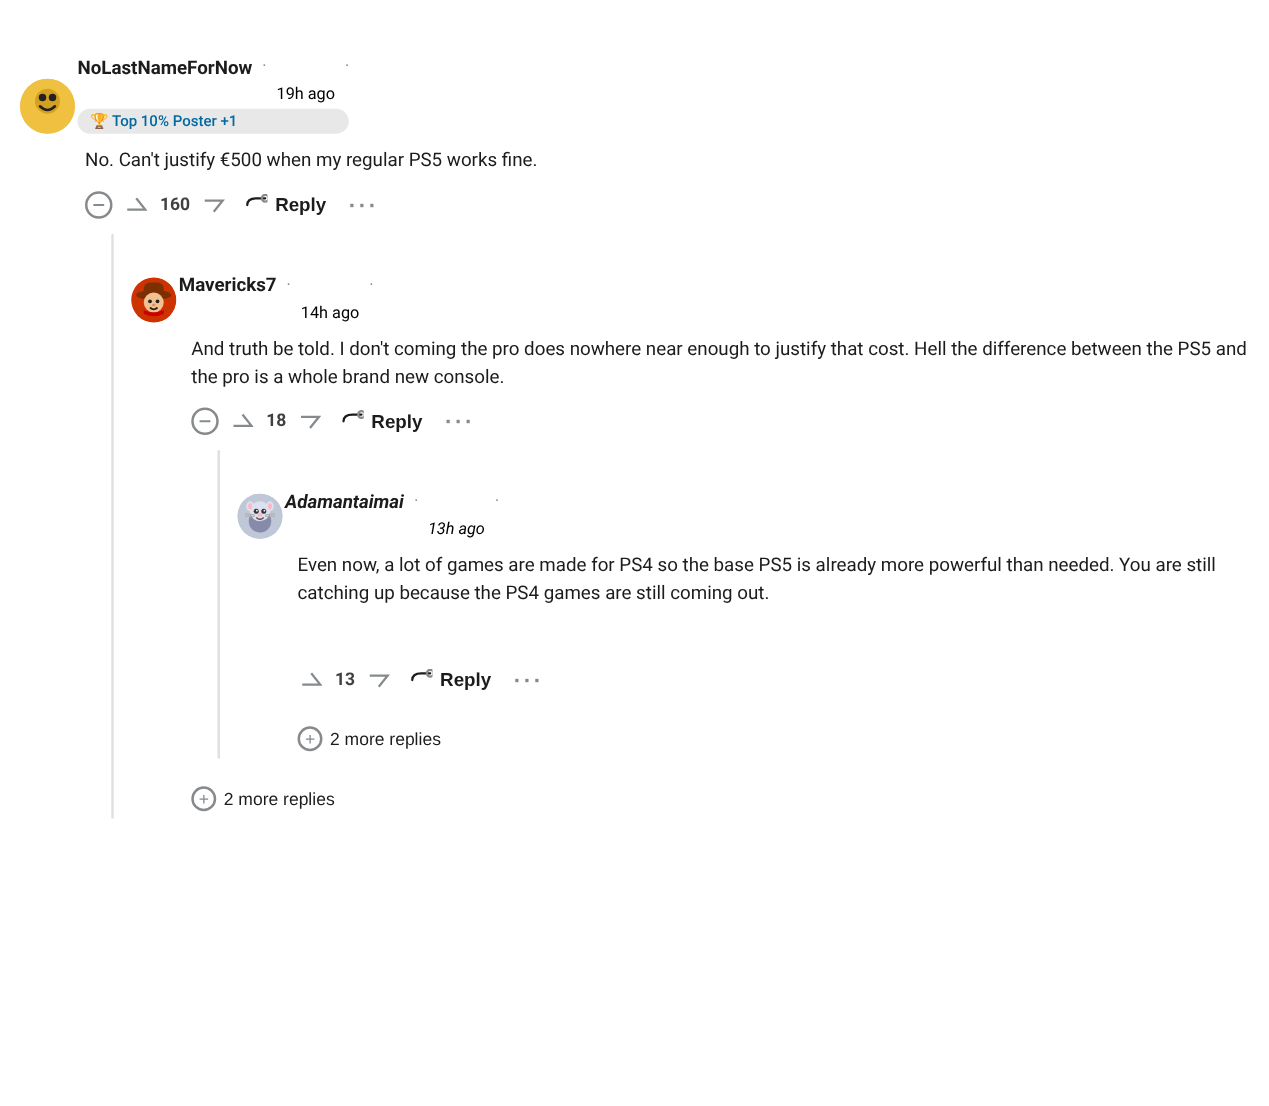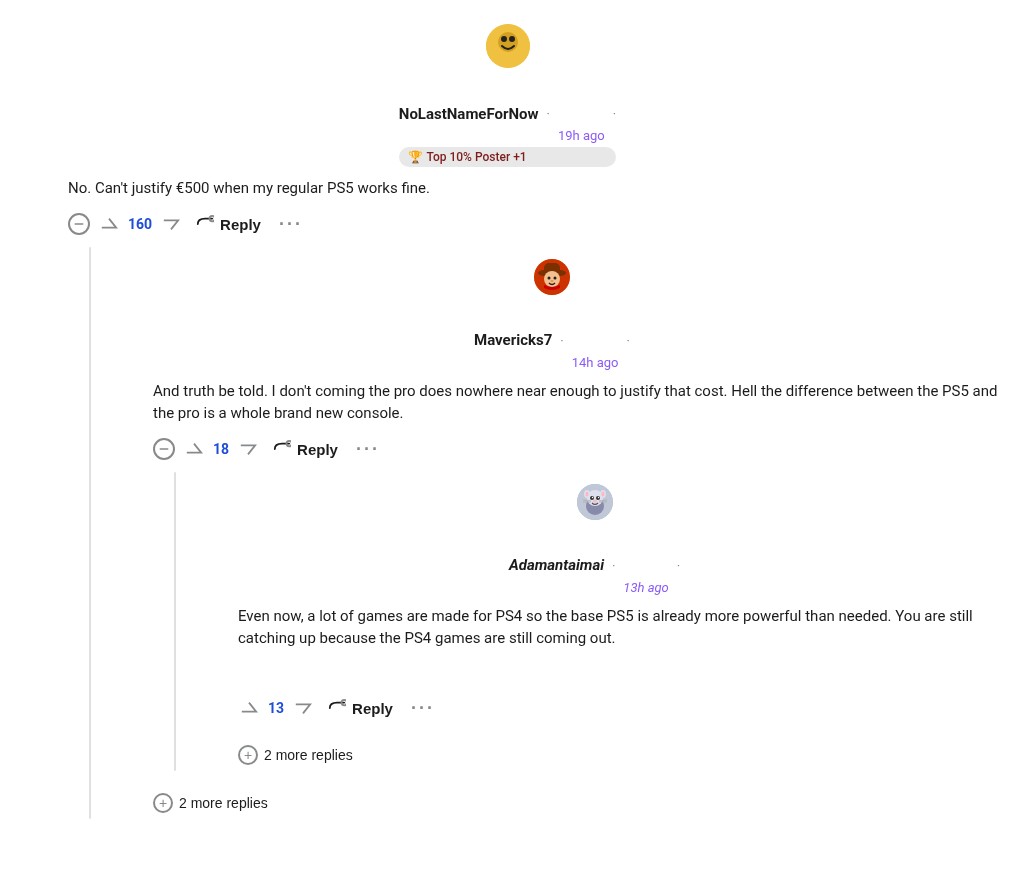--- a/index.html
+++ b/index.html
@@ -41,39 +41,39 @@
       font-size: 16px;
     }
 
     .username {
       font-weight: 700;
       font-size: 15px;
       color: #1c1c1c;
     }
 
     .timestamp {
-      color: #8b5cf6;
+      color: #000000;
       font-size: 13px;
       margin-top: 44px;
     }
 
     .dot {
       color: #878a8c;
       font-size: 13px;
     }
 
     .badge {
       display: inline-flex;
       align-items: center;
       gap: 4px;
       background: #e8e8e8;
       border-radius: 12px;
       padding: 3px 10px;
       font-size: 12px;
-      color: #7f1d1d;
+      color: #0369a1;
       font-weight: 500;
     }
 
     .comment-body {
       margin-left: 52px;
       color: #1c1c1c;
       line-height: 1.5;
       font-size: 15px;
     }
 
@@ -122,21 +122,21 @@
     }
 
     .vote-btn svg {
       width: 18px;
       height: 18px;
     }
 
     .vote-count {
       font-size: 14px;
       font-weight: 700;
-      color: #1d4ed8;
+      color: #404040;
     }
 
     .reply-btn {
       background: none;
       border: none;
       cursor: pointer;
       display: flex;
       align-items: center;
       gap: 6px;
       color: #1c1c1c;
@@ -219,24 +219,23 @@
     
     .nested-l2 .comment-body {
       margin-left: 48px;
     }
     .nested-l2 .comment-actions {
       margin-left: 48px;
     }
 
     .top-header-row {
       display: flex;
-      align-items: center;
-      gap: 16px;
+      align-items: flex-end;
+      gap: 2px;
       margin-bottom: 6px;
-      flex-direction: column;
     }
   </style>
 </head>
 <body>
 
 <div class="comment-thread">
 
   <div class="comment">
     <div class="top-header-row">
       <div class="avatar" style="background:#f0c040;">

